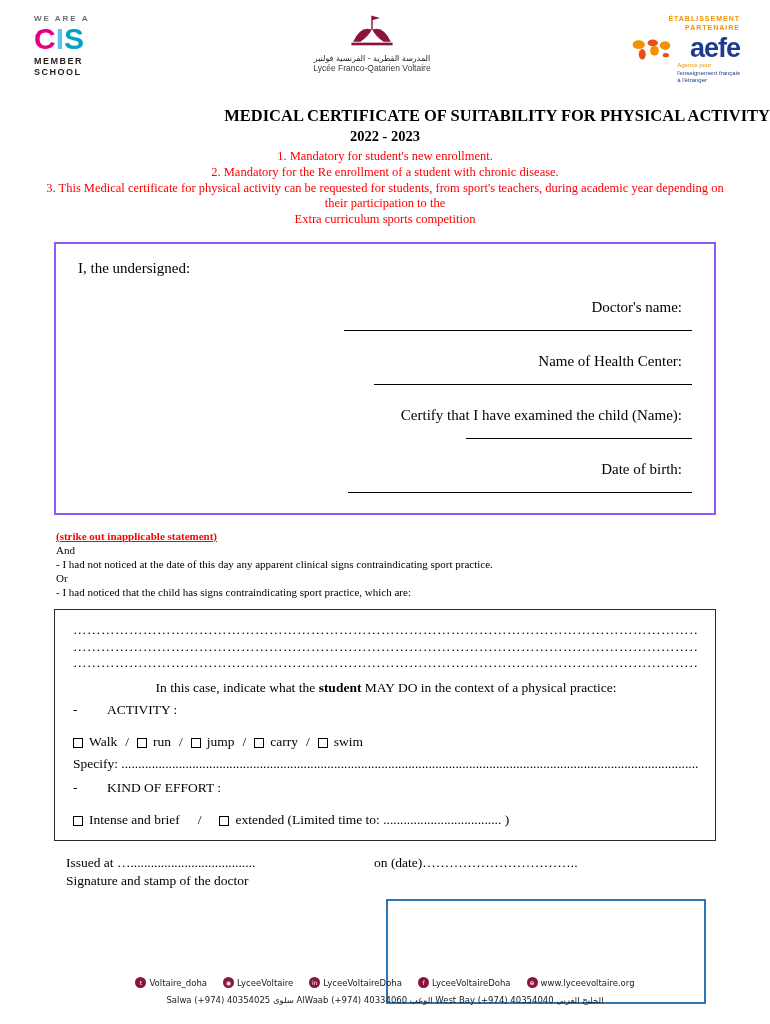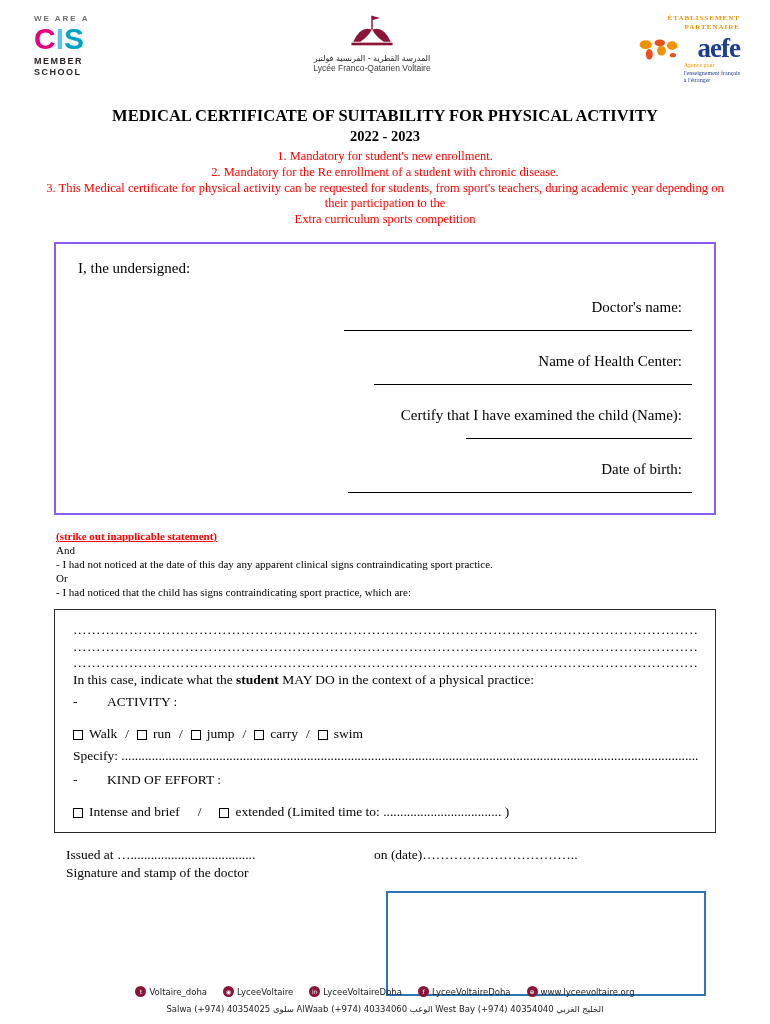--- a/index.html
+++ b/index.html
@@ -15,59 +15,59 @@
   .cis-we { font-size:8px; letter-spacing:2px; color:#6d6e71; font-weight:bold; }
   .cis-word { font-size:30px; font-weight:bold; line-height:1; margin:1px 0 2px; }
   .cis-word .c { color:#e6007e; }
   .cis-word .i { color:#5bc5e6; }
   .cis-word .s { color:#00a3c8; }
   .cis-member, .cis-school { font-size:9px; font-weight:bold; letter-spacing:1.5px; color:#231f20; line-height:1.25; }
   .school { text-align:center; width:190px; }
   .school-ar { font-size:8px; color:#1a1a1a; margin-top:2px; }
   .school-name { font-size:8.5px; color:#3a3a3a; font-family:"Liberation Sans", sans-serif; }
   .arabic { font-family:"DejaVu Sans", sans-serif; }
-  .aefe { width:150px; font-family:Liberation Serif, serif; text-align:right; }
+  .aefe { width:150px; font-family:Liberation Sans, sans-serif; text-align:right; }
   .aefe-badge { color:#f39200; font-size:7px; font-weight:bold; letter-spacing:1px; line-height:1.3; }
   .aefe-row { display:flex; justify-content:flex-end; align-items:flex-start; gap:5px; margin-top:4px; }
   .aefe-word { font-size:27px; font-weight:bold; color:#1d3c8f; line-height:0.9; letter-spacing:-1px; }
   .aefe-tag { text-align:left; font-size:6px; line-height:1.25; margin-top:2px; color:#1d3c8f; }
   .aefe-tag .t1 { color:#f39200; }
   
-  .title1 { text-align:center; font-weight:bold; font-size:16.5px; margin-top:14px; }
+  .title1 { text-align:right; font-weight:bold; font-size:16.5px; margin-top:14px; }
   .title2 { text-align:center; font-weight:bold; font-size:14.5px; margin-top:2px; }
   .notices { text-align:center; color:#ff0000; font-size:12.5px; line-height:1.26; margin:4px auto 0; width:690px; }
   
   .cert-box { border:2px solid #8b5cf6; margin:14px 54px 0; padding:12px 22px 20px; font-size:15px; }
   .intro { margin-top:4px; }
   .field { display:flex; align-items:flex-end; margin-top:22px;flex-direction:column; }
   .flabel { white-space:nowrap; padding-right:10px; }
   .fill { border-bottom:1px solid #000; height:15px; display:inline-block; }
   .w1 { width:348px; } .w2 { width:318px; } .w3 { width:226px; } .w4 { width:344px; }
   
   .statement { margin:14px 54px 0 56px; font-size:11px; line-height:1.28; }
   .strike { color:#ff0000; font-weight:bold; text-decoration:underline; }
   
   .details-box { border:1.5px solid #2b2b2b; margin:10px 54px 0; padding:12px 16px 12px 18px; font-size:13.5px; }
   .dots { white-space:nowrap; overflow:hidden; line-height:1.22; letter-spacing:0.5px; }
-  .maydo { margin-top:0; }
+  .maydo { margin-top:8px;text-align:center; }
   .dashrow { margin-top:6px; display:flex; }
   .dash { width:34px; }
   .opts { margin-top:16px; display:flex; align-items:center; }
   .cb { display:inline-block; width:10px; height:10px; border:1.2px solid #000; margin-right:6px; position:relative; top:1px; flex:none; }
   .sep { padding:0 8px; }
   .sep-wide { padding:0 18px; }
   .specify { margin-top:6px; white-space:nowrap; overflow:hidden; }
   .effort-label-row { margin-top:8px; }
   
   .issued { margin:14px 54px 0 66px; font-size:13.5px; display:flex; }
   .issued-left { width:308px; }
   .signature { margin:2px 54px 0 66px; font-size:13.5px; }
   .stamp { border:2px solid #2e75b6; width:320px; height:105px; margin:10px 64px 0 auto; }
   
-  .footer { position:absolute; left:0; right:0; bottom:10px; text-align:center; font-family:"DejaVu Sans", sans-serif; color:#1a1a1a; }
+  .footer { position:absolute; left:0; right:0; bottom:19px; text-align:center; font-family:"DejaVu Sans", sans-serif; color:#1a1a1a; }
   .social { display:flex; justify-content:center; align-items:center; gap:16px; font-size:8.5px; }
   .soc { display:inline-flex; align-items:center; gap:3px; }
   .sicon { width:11px; height:11px; border-radius:50%; background:#8a1538; color:#fff; font-size:6px; line-height:11px; text-align:center; display:inline-block; flex:none; font-family:"DejaVu Sans", sans-serif; }
   .contact1 { margin-top:7px; font-size:8.5px; }
   .contact2 { margin-top:3px; font-size:8.5px; }
 </style>
 </head>
 <body>
 
 <div class="page">

